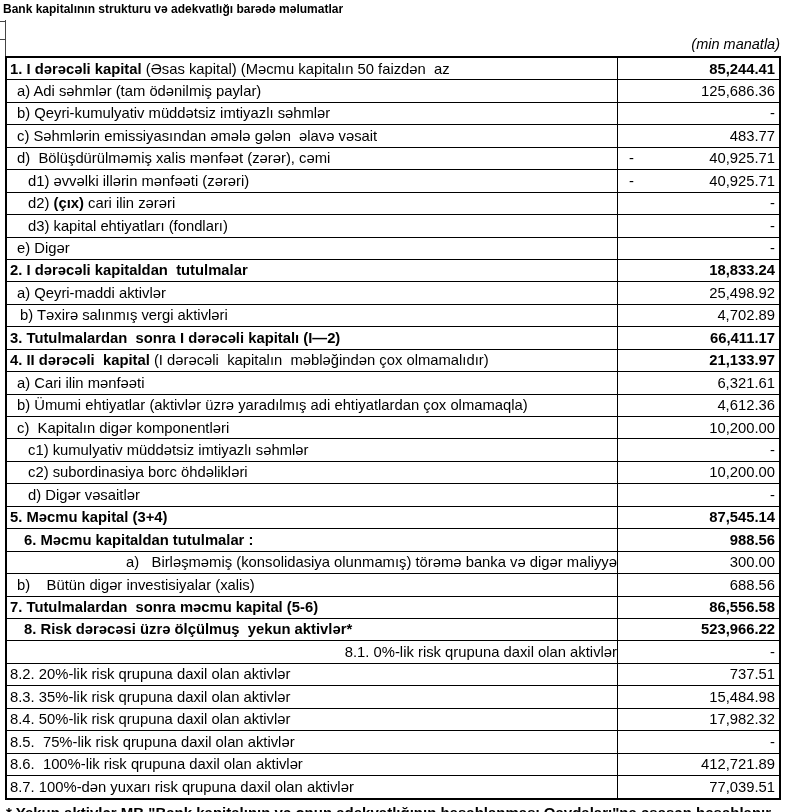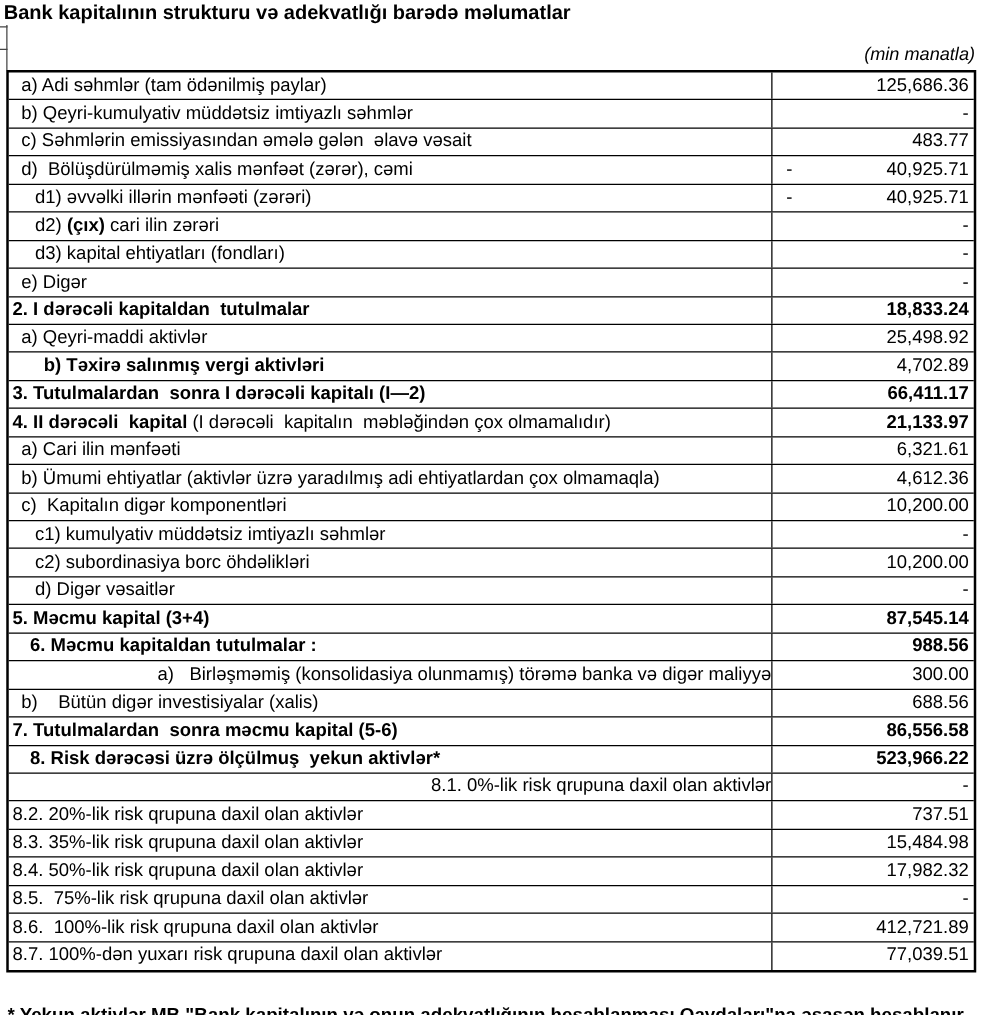--- a/index.html
+++ b/index.html
@@ -3,21 +3,21 @@
 <meta charset="utf-8">
 <style>
   html,body{margin:0;padding:0;}
   body{
     width:800px;height:812px;overflow:hidden;position:relative;
     background:#ffffff;color:#000;
     font-family:"Liberation Sans","DejaVu Sans",sans-serif;
   }
   .title{
     position:absolute;left:3px;top:2px;
-    font-size:16px;font-weight:bold;white-space:pre;
+    font-size:12px;font-weight:bold;white-space:pre;
   }
   .units{
     position:absolute;right:20px;top:36px;
     font-size:14.5px;font-style:italic;white-space:pre;
   }
   
   .vline{position:absolute;left:5px;top:20px;width:1px;height:37px;background:#444;}
   .hstub{position:absolute;left:0;height:1px;width:6px;background:#444;}
   .hstub.s1{top:21px;}
   .hstub.s2{top:39px;}
@@ -54,20 +54,24 @@
 
 <div class="title">Bank kapitalının strukturu və adekvatlığı barədə məlumatlar</div>
 <div class="units">(min manatla)</div>
 
 <div class="vline"></div>
 <div class="hstub s1"></div>
 <div class="hstub s2"></div>
 
 <div class="capital-table">
     <div class="row">
+      <div class="cell label" style="padding-left: 3px;"><span class="b">1. I dərəcəli kapital </span><span>(Əsas kapital) (Məcmu kapitalın 50 faizdən  az</span></div>
+      <div class="cell value"><span class="num b">85,244.41</span></div>
+    </div>
+    <div class="row">
       <div class="cell label" style="padding-left: 10px;"><span>a) Adi səhmlər (tam ödənilmiş paylar)</span></div>
       <div class="cell value"><span class="num">125,686.36</span></div>
     </div>
     <div class="row">
       <div class="cell label" style="padding-left: 10px;"><span>b) Qeyri-kumulyativ müddətsiz imtiyazlı səhmlər</span></div>
       <div class="cell value"><span class="num">-</span></div>
     </div>
     <div class="row">
       <div class="cell label" style="padding-left: 10px;"><span>c) Səhmlərin emissiyasından əmələ gələn  əlavə vəsait</span></div>
       <div class="cell value"><span class="num">483.77</span></div>
@@ -94,21 +98,21 @@
     </div>
     <div class="row">
       <div class="cell label" style="padding-left: 3px;"><span class="b">2. I dərəcəli kapitaldan  tutulmalar</span></div>
       <div class="cell value"><span class="num b">18,833.24</span></div>
     </div>
     <div class="row">
       <div class="cell label" style="padding-left: 10px;"><span>a) Qeyri-maddi aktivlər</span></div>
       <div class="cell value"><span class="num">25,498.92</span></div>
     </div>
     <div class="row">
-      <div class="cell label" style="padding-left: 28px; font-weight: bold;"><span>b) Təxirə salınmış vergi aktivləri</span></div>
+      <div class="cell label" style="padding-left: 13px;"><span>b) Təxirə salınmış vergi aktivləri</span></div>
       <div class="cell value"><span class="num">4,702.89</span></div>
     </div>
     <div class="row">
       <div class="cell label" style="padding-left: 3px;"><span class="b">3. Tutulmalardan  sonra I dərəcəli kapitalı (I—2)</span></div>
       <div class="cell value"><span class="num b">66,411.17</span></div>
     </div>
     <div class="row">
       <div class="cell label" style="padding-left: 3px;"><span class="b">4. II dərəcəli  kapital </span><span>(I dərəcəli  kapitalın  məbləğindən çox olmamalıdır)</span></div>
       <div class="cell value"><span class="num b">21,133.97</span></div>
     </div>

